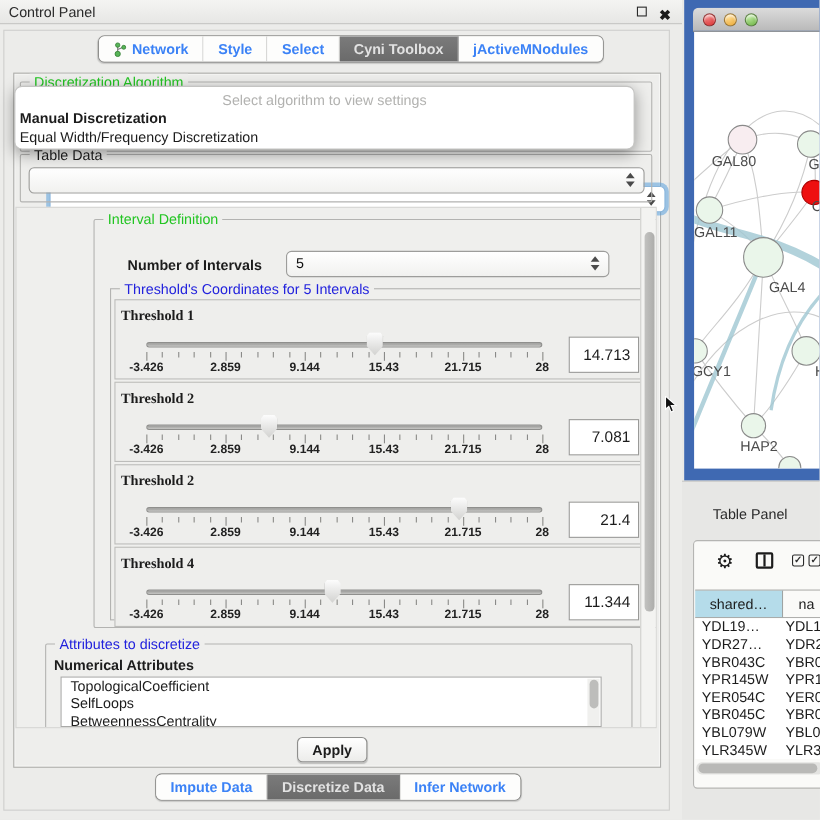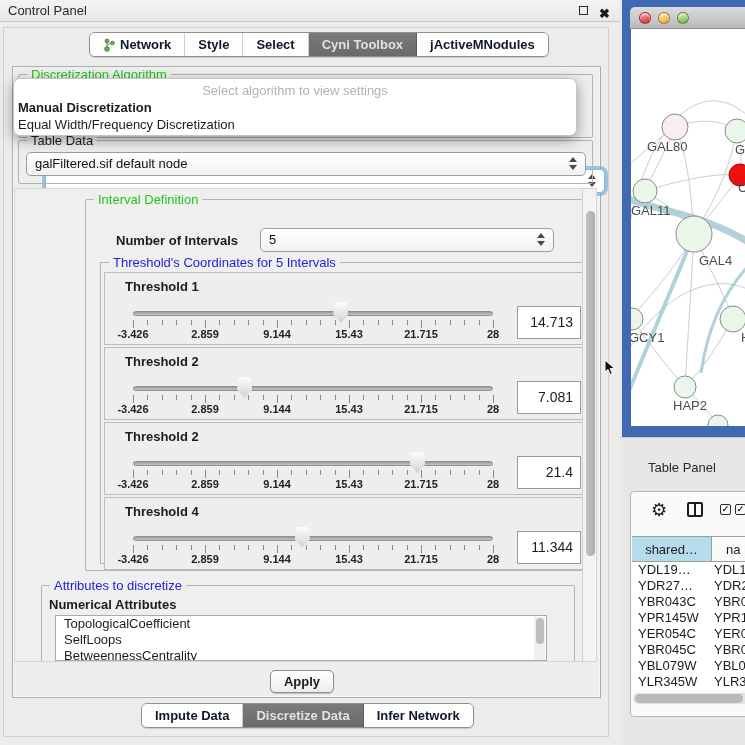--- a/index.html
+++ b/index.html
@@ -13,21 +13,21 @@
     font-size:13px; line-height:21px; padding-left:8px; color:#2a2a2a; }
   #cp-float { position:absolute; right:32px; top:6px; width:9px; height:9px; border:1.5px solid #2a2a2a; }
   #cp-close { position:absolute; right:10px; top:3px; font-size:13px; font-weight:bold; color:#1a1a1a; }
   #cp-body { position:absolute; left:3px; top:27px; width:606px; height:710px;
     border:1px solid #cfcfcd; background:#ececea; }
 
   
   .tabstrip { position:absolute; display:flex; height:25px; border:1px solid #8f8f8d;
     border-radius:6px; overflow:hidden; background:#fdfdfc; box-shadow:0 1px 1px rgba(0,0,0,.15); }
   .tab { font-size:13px; font-weight:bold; line-height:23px; padding:0 13px; background:#fdfdfc;
-    color:#0f172a; border-right:1px solid #cfcfcd; display:flex; align-items:center; gap:5px; }
+    color:#3b82f6; border-right:1px solid #cfcfcd; display:flex; align-items:center; gap:5px; }
   .tab:last-child { border-right:none; }
   .tab.sel { background:linear-gradient(#7b7b7b,#6a6a6a); color:#e2e2e2; border-right:1px solid #5c5c5c; }
   #top-tabs { left:89px; top:32px; }
   #bottom-tabs { left:141px; top:703px; }
 
   
   #outer-panel { position:absolute; left:12px; top:66px; width:589px; height:632px;
     background:#eeeeec; border:1px solid #aeaeac; box-shadow:inset 0 0 0 1px #f6f6f4; }
 
   .group { position:absolute; border:1px solid #b3b3b1; border-radius:2px; }
@@ -71,21 +71,21 @@
 
   #grp-interval { left:30px; top:10px; width:524px; height:372px;margin-left:40px; }
   .group .group-title { background:#efefed; }
   #lbl-numint { position:absolute; left:30px; top:33px; font-size:13px; font-weight:bold; }
   #numint-combo { position:absolute; left:174px; top:28px; width:294px; height:24px; }
 
   #grp-thresholds { position:absolute; left:14px; top:62px; width:494px; height:302px; border:1px solid #b3b3b1; }
   #th-panels { position:absolute; left:3px; top:9px; width:486px; }
   .th-panel { position:relative; width:486px; height:73px; border:1px solid #bdbdbb; background:#eeeeec;
     margin-bottom:2px; }
-  .th-label { position:absolute; left:20px; top:6px; font-size:13px; font-weight:bold; }
+  .th-label { position:absolute; left:5px; top:6px; font-size:13px; font-weight:bold;font-family:Liberation Serif, serif; }
   .th-track { position:absolute; left:28px; top:38px; width:360px; height:5px;
     background:linear-gradient(#9a9a98,#c6c6c4); border-radius:3px; border:1px solid #8f8f8d; }
   .th-handle { position:absolute; top:29px; width:15px; height:21px;
     background:linear-gradient(#fdfdfd,#d2d2d0); filter:drop-shadow(0 1px 1px rgba(0,0,0,.4));
     clip-path:polygon(18% 0,82% 0,100% 18%,100% 60%,50% 100%,0 60%,0 18%); }
   .th-ticks { position:absolute; left:28px; top:47px; width:360px; height:9px; }
   .tick { position:absolute; top:0; width:1px; height:5px; background:#8a8a88; }
   .tick.maj { height:8px; }
   .th-labs { position:absolute; left:28px; top:55px; width:360px; height:14px; }
   .tlab { position:absolute; transform:translateX(-50%); font-size:11px; font-weight:bold; color:#222;
@@ -193,21 +193,20 @@
           <i class="up"></i>
           <i class="dn"></i>
         </span>
     </div>
   </div>
 
   <div id="grp-tabledata" class="group">
     <div class="group-title" style="color:#1c1c1c">Table Data</div>
   </div>
   <div id="tabledata-combo" class="combo">
-    <span>galFiltered.sif default node</span>
     <span class="spinner">
         <i class="up"></i>
         <i class="dn"></i>
       </span>
   </div>
 
   <div id="scrollwrap">
     <div id="grp-interval" class="group">
       <div class="group-title gt-green">Interval Definition</div>
       <div id="lbl-numint">Number of Intervals</div>

